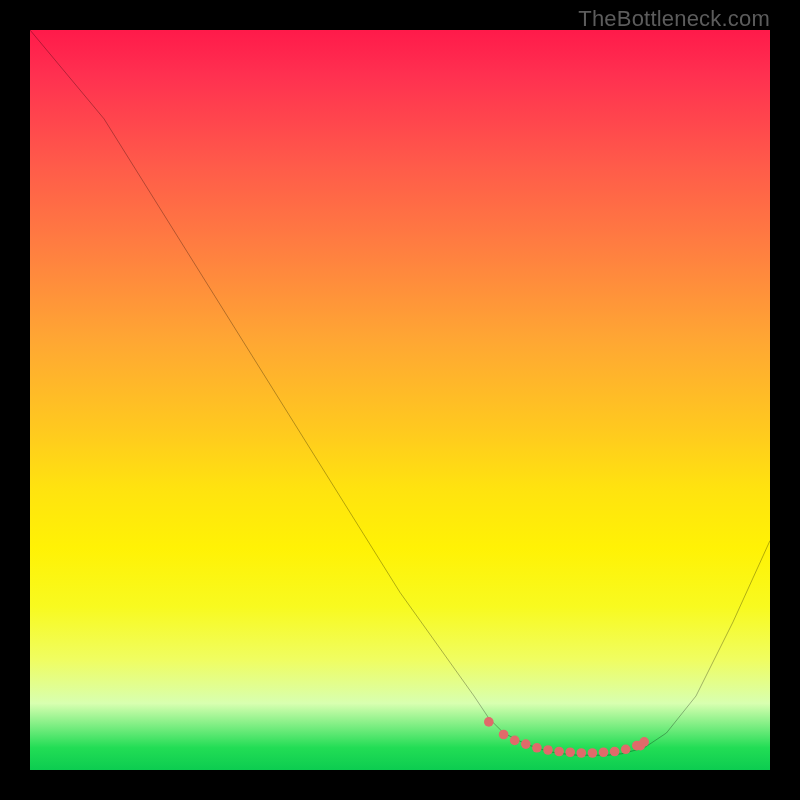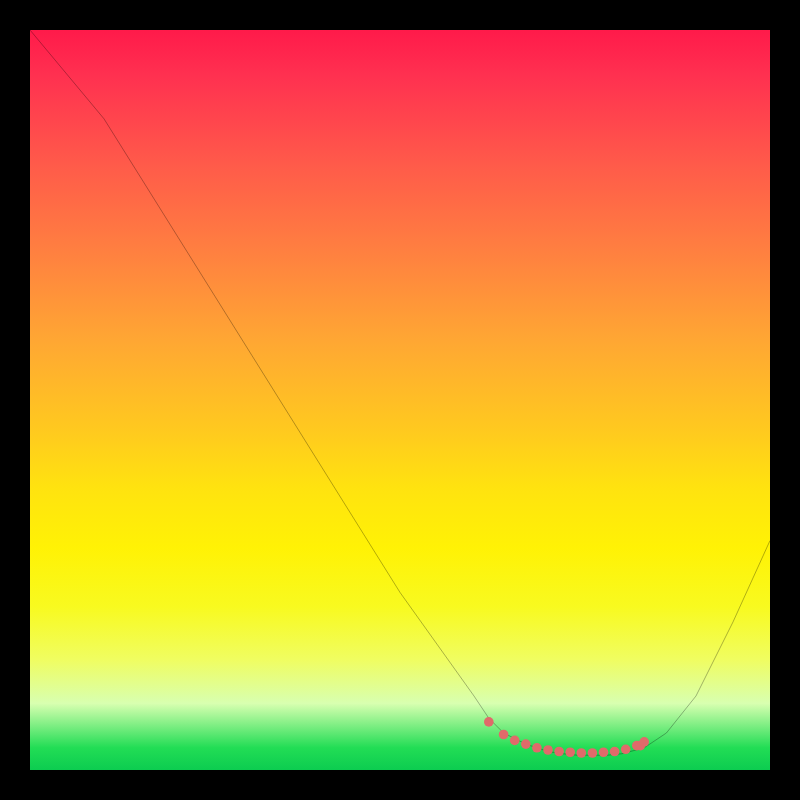--- a/index.html
+++ b/index.html
@@ -68,13 +68,14 @@
           <circle cx="76.00" cy="97.70" r="0.65" fill="#e06a6a"></circle>
           <circle cx="77.50" cy="97.60" r="0.65" fill="#e06a6a"></circle>
           <circle cx="79.00" cy="97.50" r="0.65" fill="#e06a6a"></circle>
           <circle cx="80.50" cy="97.20" r="0.65" fill="#e06a6a"></circle>
           <circle cx="82.00" cy="96.70" r="0.65" fill="#e06a6a"></circle>
           <circle cx="82.50" cy="96.70" r="0.65" fill="#e06a6a"></circle>
           <circle cx="83.00" cy="96.20" r="0.65" fill="#e06a6a"></circle>
         </g>
     </svg>
   </div>
+  <div class="watermark">TheBottleneck.com</div>
 </div>
 
 </body></html>

